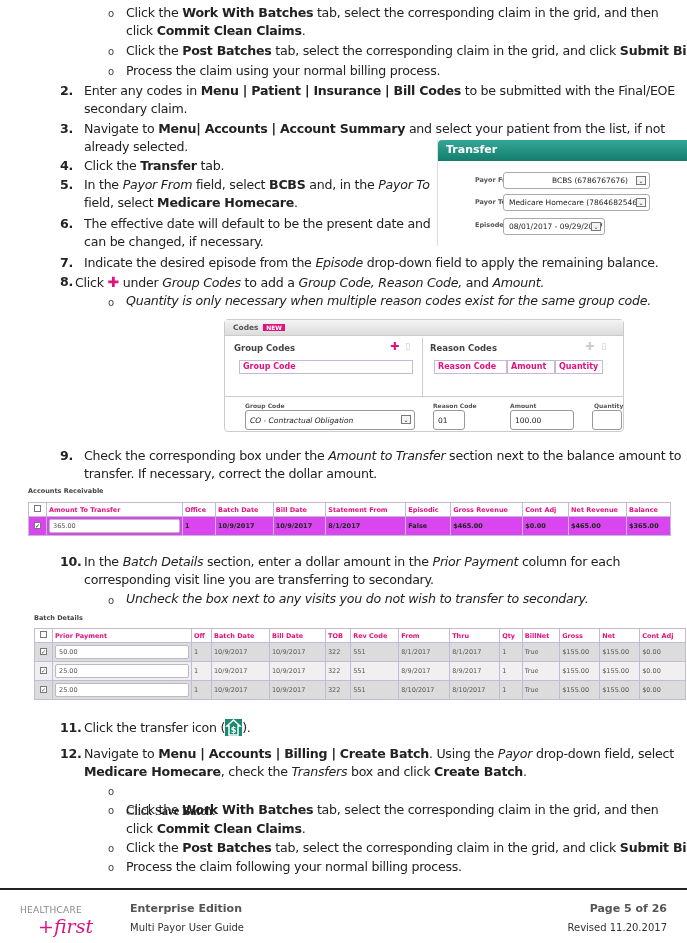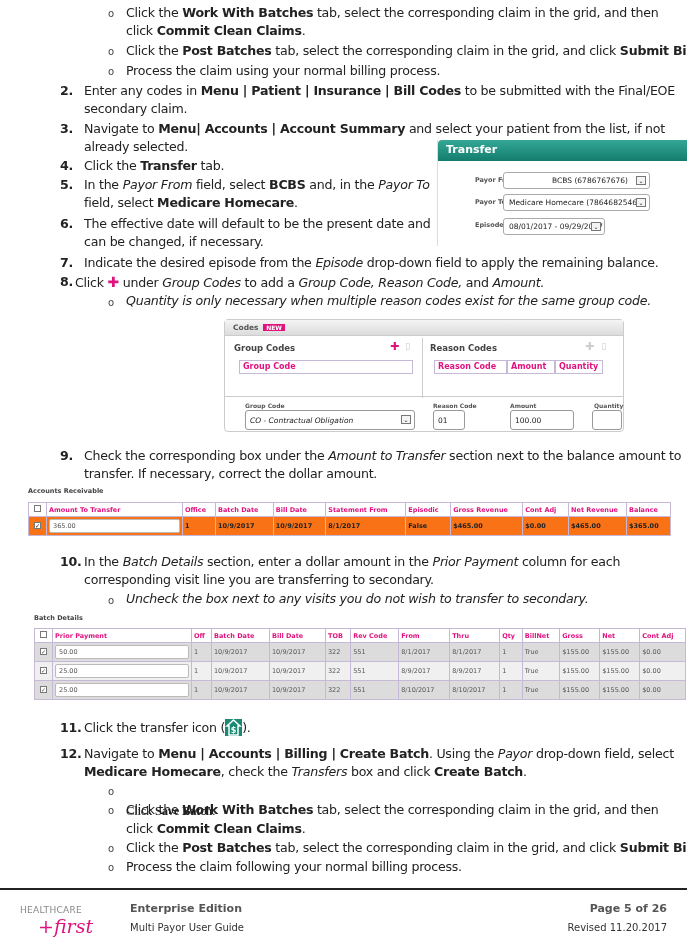--- a/index.html
+++ b/index.html
@@ -26,21 +26,21 @@
   .cp-title { position: absolute; font-weight: bold; font-size: 8.5px; color: #444; }
   .cp-box { position: absolute; border: 1px solid #c6b9d8; height: 14px; font-weight: bold; font-size: 8px; color: #e0137e; padding: 1px 3px; }
   .cp-lbl { position: absolute; font-size: 6px; font-weight: bold; color: #555; }
   .cp-input { position: absolute; border: 1px solid #999; border-radius: 3px; height: 20px; font-size: 7.5px; padding: 5px 4px; background: #fff; }
 
   
   .tbl-label { position: absolute; font-size: 6.5px; font-weight: bold; color: #444; }
   table { position: absolute; border-collapse: collapse; font-size: 6.5px; }
   th { color: #e0137e; font-weight: bold; text-align: left; padding: 2px 2px; border: 1px solid #c6b9d8; background: #fff; white-space: nowrap; }
   td { padding: 2px 2px; border: 1px solid #c6b9d8; white-space: nowrap; height: 17px; }
-  .ar-row td { background: #f97316; font-weight: bold; }
+  .ar-row td { background: #d946ef; font-weight: bold; }
   .bd-row1 td, .bd-row3 td { background: #dcdcdc; color: #555; }
   .bd-row2 td { background: #f0f0f0; color: #555; }
   .cell-input { display: block; width: 100%; height: 14px; background: #fff; border: 1px solid #bbb; border-radius: 2px; font-size: 6.5px; padding: 2px 3px; font-weight: normal; color: #555; }
   .chk { display: inline-block; width: 7px; height: 7px; border: 1px solid #777; font-size: 6px; line-height: 6px; text-align: center; background: #fff; }
 
   .transfer-icon { display: inline-block; width: 17px; height: 17px; background: #1a8a72; vertical-align: -4px; position: relative; }
 
   
   .footer-rule { position: absolute; left: 0; top: 888px; width: 687px; height: 1.5px; background: #222; }
   .logo-hc { position: absolute; left: 20px; top: 905px; font-size: 9px; color: #888; letter-spacing: 0.3px; }

